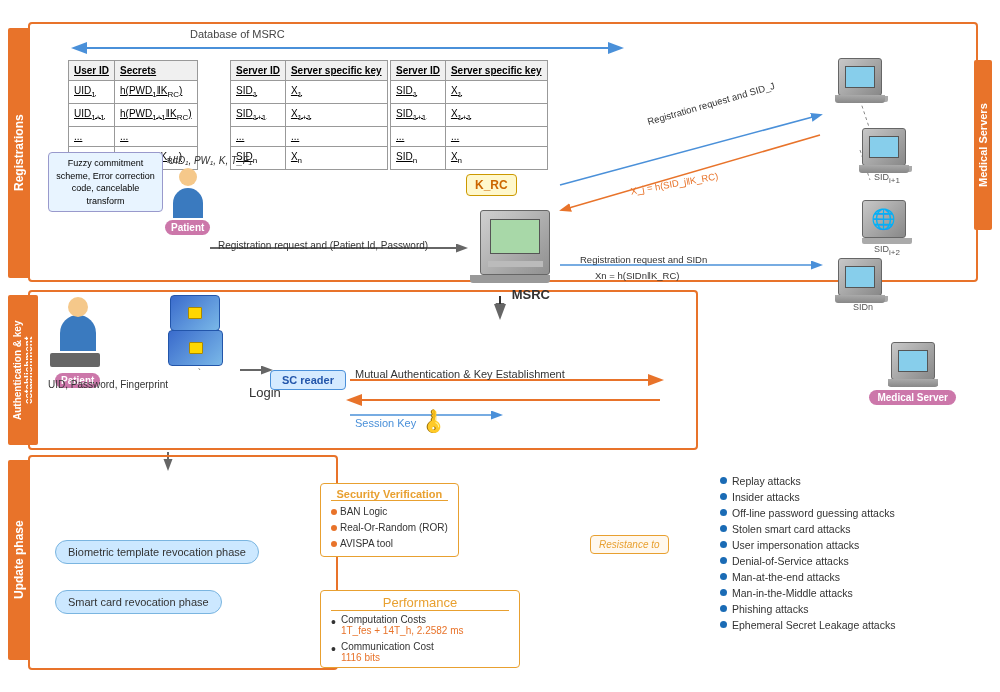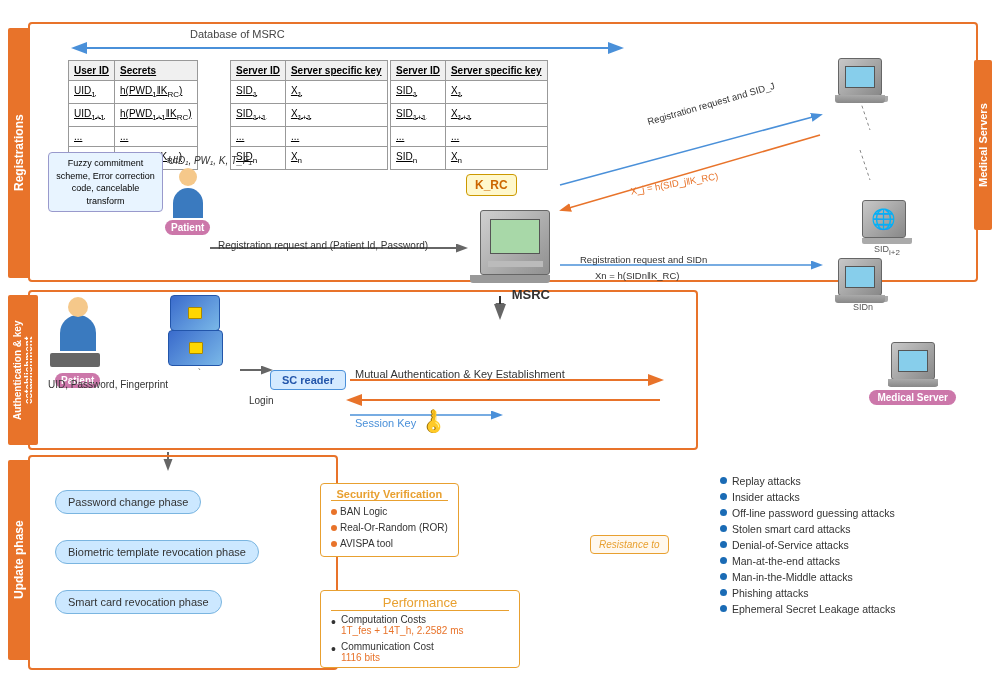--- a/index.html
+++ b/index.html
@@ -602,20 +602,29 @@
     </div>
   </div>
 
   <div style="position:absolute;top:58px;left:838px;">
     <div class="server-body">
       <div class="server-screen"></div>
     </div>
     <div style="width:50px;height:6px;background:#aaa;border-radius:0 0 2px 2px;"></div>
   </div>
 
+  <div style="position:absolute;top:128px;left:862px;">
+    <div class="server-body">
+      <div class="server-screen"></div>
+    </div>
+    <div style="width:50px;height:6px;background:#aaa;border-radius:0 0 2px 2px;"></div>
+    <div style="font-size:9px;color:#555;text-align:center;">
+      SID<sub>i+1</sub>
+    </div>
+  </div>
 
   <div style="position:absolute;top:200px;left:862px;">
     <div style="width:44px;height:38px;background:linear-gradient(135deg,#c8c8c8,#888);border-radius:3px;border:1px solid #666;display:flex;align-items:center;justify-content:center;">
       <span style="font-size:20px;">🌐</span>
     </div>
     <div style="width:50px;height:6px;background:#aaa;border-radius:0 0 2px 2px;"></div>
     <div style="font-size:9px;color:#555;text-align:center;">
       SID<sub>i+2</sub>
     </div>
   </div>
@@ -658,21 +667,21 @@
       <span class="person-label" style="font-size:10px;">
         <span>Patient</span>
       </span>
     </div>
   </div>
 
   <div style="position:absolute;top:378px;left:48px;font-size:10px;color:#333;line-height:1.4;">
     <span>UID, Password, Fingerprint</span>
   </div>
 
-  <div style="position:absolute;top:395px;left:220px;font-size:10px;color:#333;padding-left:29px;">
+  <div style="position:absolute;top:385px;left:220px;font-size:13px;color:#333;padding-left:29px;">
     <span>Login</span>
   </div>
 
   <div style="position:absolute;top:330px;left:168px;">
     <div class="smart-card" style="width:55px;">
       <div class="smart-card-chip"></div>
     </div>
     <div style="font-size:7px;color:#555;text-align:center;margin-top:1px;">smart card</div>
   </div>
 
@@ -692,23 +701,20 @@
   <div style="position:absolute;top:342px;right:44px;display:flex;flex-direction:column;align-items:center;">
     <div class="server-body">
       <div class="server-screen"></div>
     </div>
     <div style="width:50px;height:6px;background:#aaa;"></div>
     <div style="margin-top:4px;background:#cc77aa;color:#fff;font-size:10px;font-weight:bold;padding:2px 8px;border-radius:10px;">
       <span>Medical Server</span>
     </div>
   </div>
 
-  <div class="update-item" style="top:490px;left:55px;">
-    <span>Password change phase</span>
-  </div>
 
   <div class="update-item" style="top:540px;left:55px;">
     <span>Biometric template revocation phase</span>
   </div>
 
   <div class="update-item" style="top:590px;left:55px;">
     <span>Smart card revocation phase</span>
   </div>
 
   <div class="sec-verify-box">
@@ -773,20 +779,24 @@
     <div class="item">
       <span class="blue-dot"></span>
       <span>Off-line password guessing attacks</span>
     </div>
     <div class="item">
       <span class="blue-dot"></span>
       <span>Stolen smart card attacks</span>
     </div>
     <div class="item">
       <span class="blue-dot"></span>
+      <span>User impersonation attacks</span>
+    </div>
+    <div class="item">
+      <span class="blue-dot"></span>
       <span>Denial-of-Service attacks</span>
     </div>
     <div class="item">
       <span class="blue-dot"></span>
       <span>Man-at-the-end attacks</span>
     </div>
     <div class="item">
       <span class="blue-dot"></span>
       <span>Man-in-the-Middle attacks</span>
     </div>

